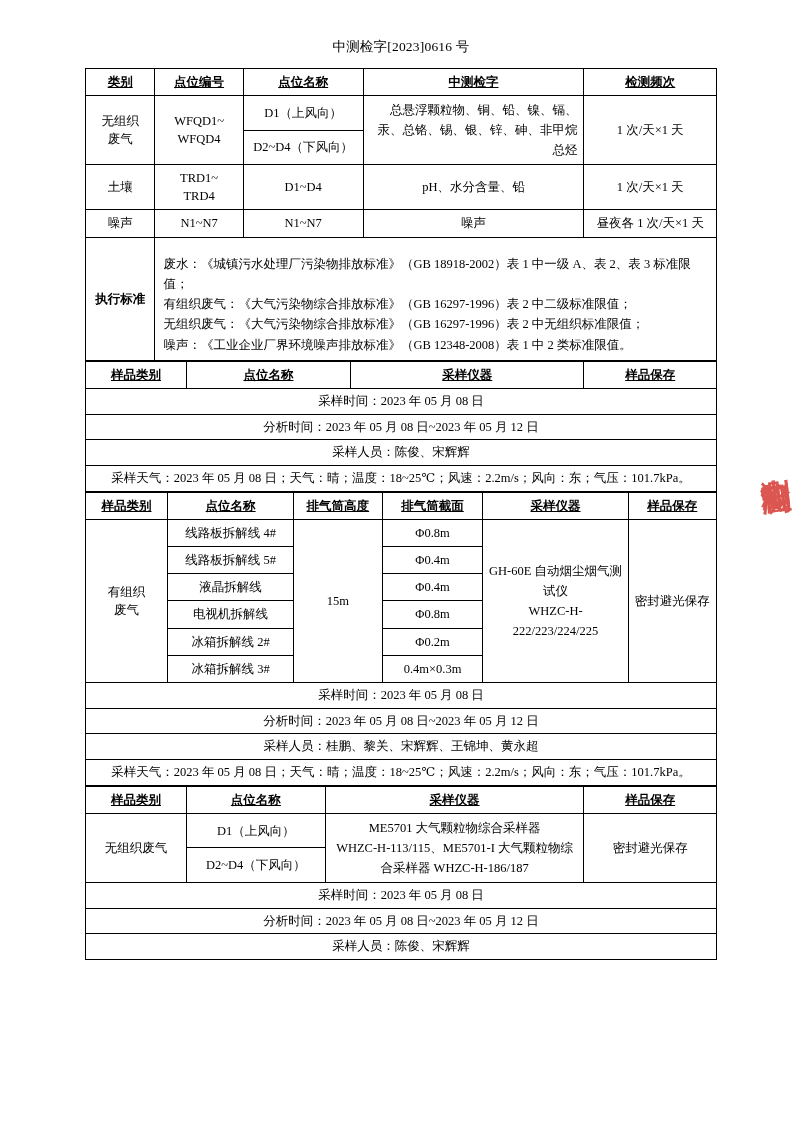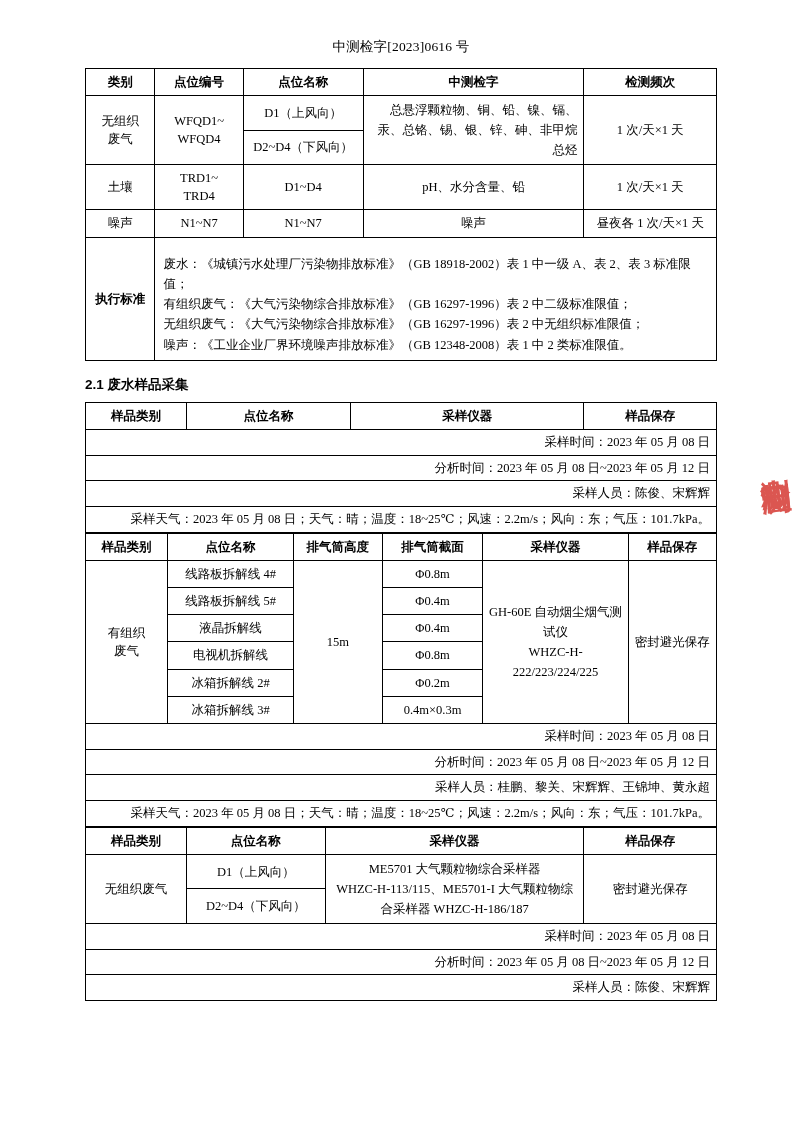--- a/index.html
+++ b/index.html
@@ -39,20 +39,21 @@
   table td, table th {
     border: 1px solid #000;
     padding: 4px 3px;
     text-align: center;
     vertical-align: middle;
     line-height: 1.45;
     font-weight: normal;
   }
   table th {
     font-weight: bold;
+    text-decoration: underline;
   }
   .tbl1 {
     margin-top: 12px;
   }
   .std-cell {
     text-align: left;
     padding: 16px 8px 5px 8px;
     line-height: 1.62;
     font-size: 12.5px;
   }
@@ -73,21 +74,21 @@
   }
   .infotable {
     border-collapse: collapse;
     width: 100%;
     font-size: 12.5px;
     margin-top: -1px;
   }
   .infotable td {
     border: 1px solid #000;
     padding: 3px 6px;
-    text-align: right;
+    text-align: center;
     font-size: 12.5px;
     line-height: 1.5;
   }
   .stamp {
     position: absolute;
     right: 4px;
     top: 455px;
     width: 46px;
     height: 160px;
     color: #d4322b;
@@ -163,21 +164,20 @@
           <div>废水：《城镇污水处理厂污染物排放标准》（GB 18918-2002）表 1 中一级 A、表 2、表 3 标准限值；</div>
           <div>有组织废气：《大气污染物综合排放标准》（GB 16297-1996）表 2 中二级标准限值；</div>
           <div>无组织废气：《大气污染物综合排放标准》（GB 16297-1996）表 2 中无组织标准限值；</div>
           <div>噪声：《工业企业厂界环境噪声排放标准》（GB 12348-2008）表 1 中 2 类标准限值。</div>
         </td>
       </tr>
     </tbody>
       </table>
 
 
-    <h3 class="sub">2.1  废水样品采集</h3>
     <table>
       <colgroup>
           <col style="width:16%">
           <col style="width:26%">
           <col style="width:37%">
           <col style="width:21%">
         </colgroup>
       <tbody>
           <tr>
         <th>样品类别</th>

